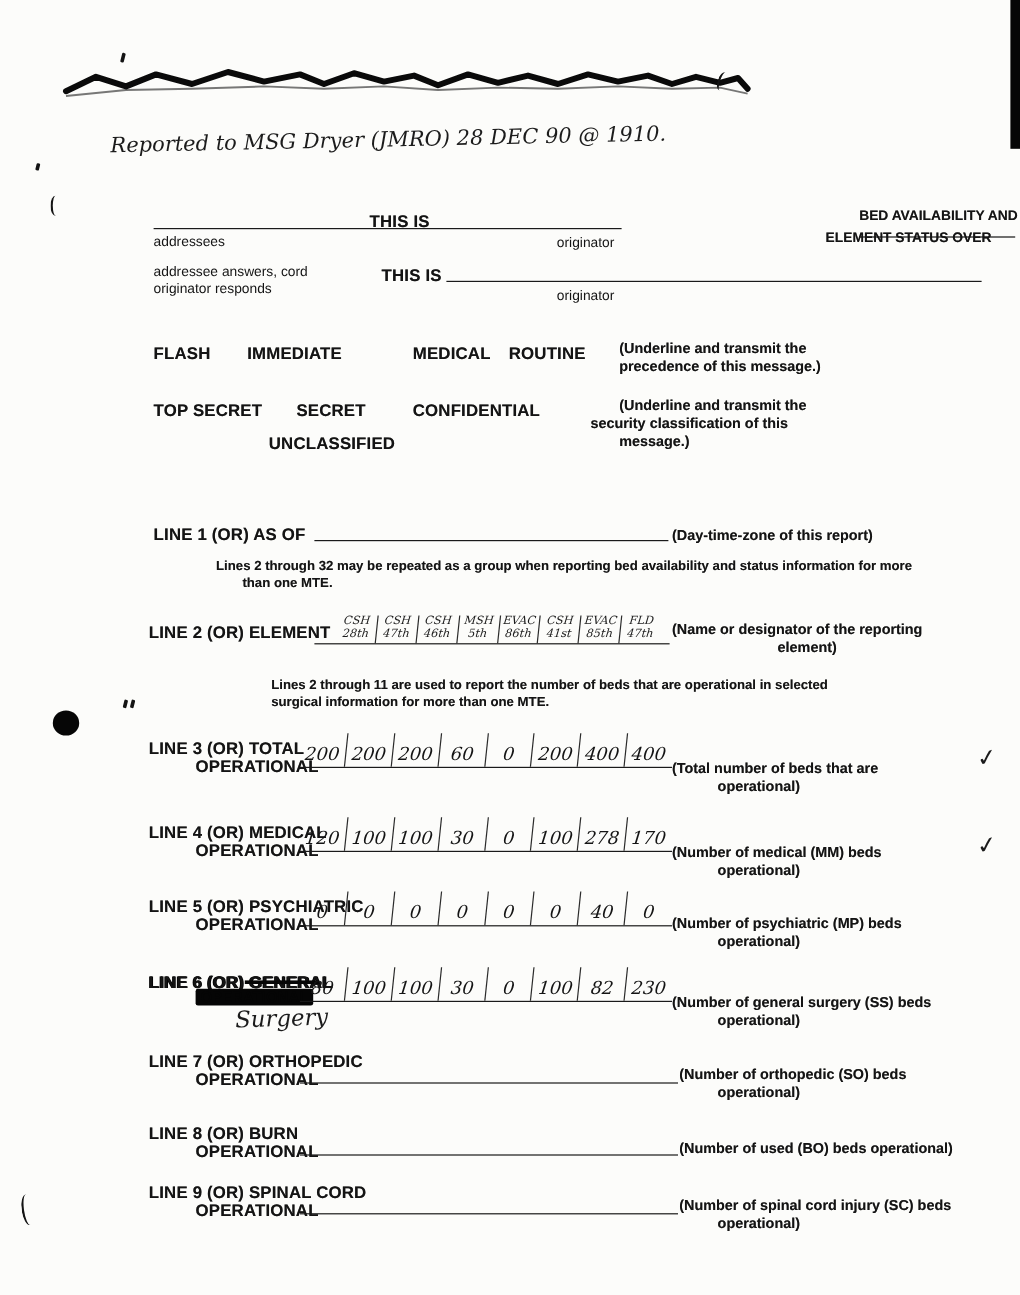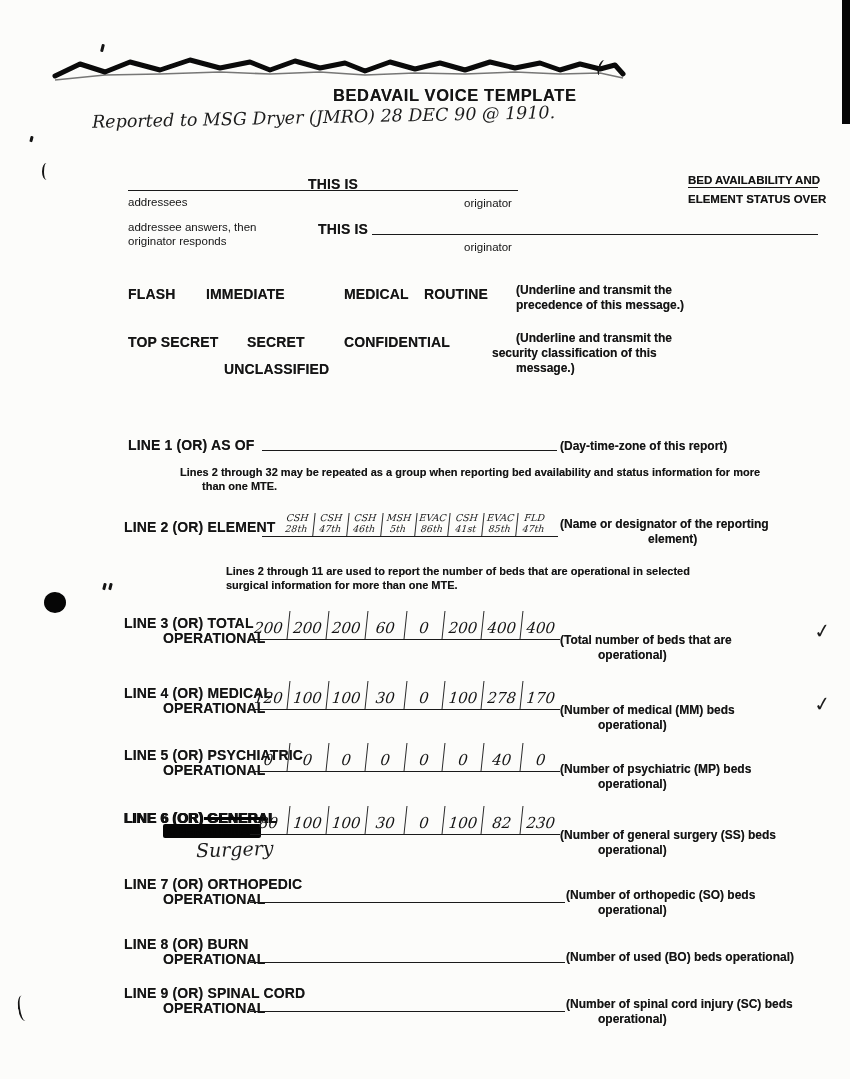--- a/index.html
+++ b/index.html
@@ -7,21 +7,21 @@
   #page {
     position:relative; width:850px; height:1079px; margin:0 auto;
     background:#fcfcfa; overflow:hidden; color:#141414;
     font-family:"Liberation Sans", sans-serif;
   }
   .abs { position:absolute; }
   .lbl { font-weight:700; font-size:14px; letter-spacing:.15px; text-shadow:0 0 .4px rgba(0,0,0,.55); white-space:nowrap; }
   .note { font-weight:700; font-size:12px; text-shadow:0 0 .3px rgba(0,0,0,.5); white-space:nowrap; }
   .sm   { font-weight:700; font-size:11px; text-shadow:0 0 .3px rgba(0,0,0,.45); white-space:nowrap;padding-left:44px; }
   .plain{ font-weight:400; font-size:11.5px; white-space:nowrap; }
-  .u    { border-bottom:1.6px solid #151515; padding-bottom:1px; }
+  .u    { border-bottom:1.6px solid #151515; padding-bottom:11px;margin-left:28px; }
   .rule { border-bottom:1.6px solid #1a1a1a; height:0; }
   .title{ font-weight:700; font-size:16.5px; letter-spacing:.6px; text-shadow:0 0 .5px rgba(0,0,0,.6); white-space:nowrap; }
   .hw   { font-family:"DejaVu Serif", serif; font-style:italic; color:#1c1c1c; white-space:nowrap; }
   .vals { display:flex; align-items:flex-end; transform:skewX(-6deg); }
   .vcell{ flex:1; text-align:center; border-right:1.6px solid #2a2a2a; font-family:"DejaVu Serif",serif; font-style:italic;
           font-size:15px; line-height:1; padding-bottom:3px; height:100%; display:flex; align-items:flex-end; justify-content:center; }
   .vcell:last-child { border-right:none; }
   .ecell{ flex:1; text-align:center; border-right:1.5px solid #2a2a2a; font-family:"DejaVu Serif",serif; font-style:italic;
           font-size:9.5px; line-height:1.15; display:flex; flex-direction:column; justify-content:flex-end; padding-bottom:1px; }
   .ecell:last-child { border-right:none; }
@@ -44,31 +44,30 @@
   <div class="abs bar" style="left:842px;top:0;width:8px;height:124px"></div>
   <div class="abs paren" style="left:598px;top:60px;width:8px;height:16px;transform:rotate(18deg)"></div>
   <div class="abs tick" style="left:101px;top:44px"></div>
   <div class="abs tick" style="left:30px;top:136px;height:6px"></div>
   <div class="abs paren" style="left:42px;top:163px;width:9px;height:17px"></div>
   <div class="abs blot" style="left:44px;top:592px;width:22px;height:21px"></div>
   <div class="abs tick" style="left:103px;top:583px;height:7px"></div>
   <div class="abs tick" style="left:109px;top:583px;height:7px"></div>
   <div class="abs paren" style="left:18px;top:995px;width:11px;height:26px;transform:rotate(-8deg)"></div>
 
-  <div class="abs title" style="left:333px;top:86px">BEDAVAIL VOICE TEMPLATE</div>
   <div class="abs hw" style="left:92px;top:107px;font-size:17.5px;transform:rotate(-1.2deg)">Reported to MSG Dryer (JMRO) 28 DEC 90 @ 1910.</div>
 
   <div class="abs lbl" style="left:308px;top:176px">THIS IS</div>
   <div class="abs rule" style="left:128px;top:190px;width:390px"></div>
   <div class="abs note u" style="left:688px;top:174px;width:130px;text-align:right;font-size:11.5px">BED AVAILABILITY AND</div>
   <div class="abs note" style="left:688px;top:193px;width:130px;text-align:right;font-size:11.5px">ELEMENT STATUS OVER</div>
   <div class="abs plain" style="left:128px;top:196px">addressees</div>
   <div class="abs plain" style="left:464px;top:197px">originator</div>
 
-  <div class="abs plain" style="left:128px;top:221px">addressee answers, then</div>
+  <div class="abs plain" style="left:128px;top:221px">addressee answers, cord</div>
   <div class="abs plain" style="left:128px;top:235px">originator responds</div>
   <div class="abs lbl" style="left:318px;top:221px">THIS IS</div>
   <div class="abs rule" style="left:372px;top:234px;width:446px"></div>
   <div class="abs plain" style="left:464px;top:241px">originator</div>
 
   <div class="abs lbl" style="left:128px;top:286px">FLASH</div>
   <div class="abs lbl" style="left:206px;top:286px">IMMEDIATE</div>
   <div class="abs lbl" style="left:344px;top:286px">MEDICAL</div>
   <div class="abs lbl" style="left:424px;top:286px">ROUTINE</div>
   <div class="abs note" style="left:516px;top:283px">(Underline and transmit the</div>

